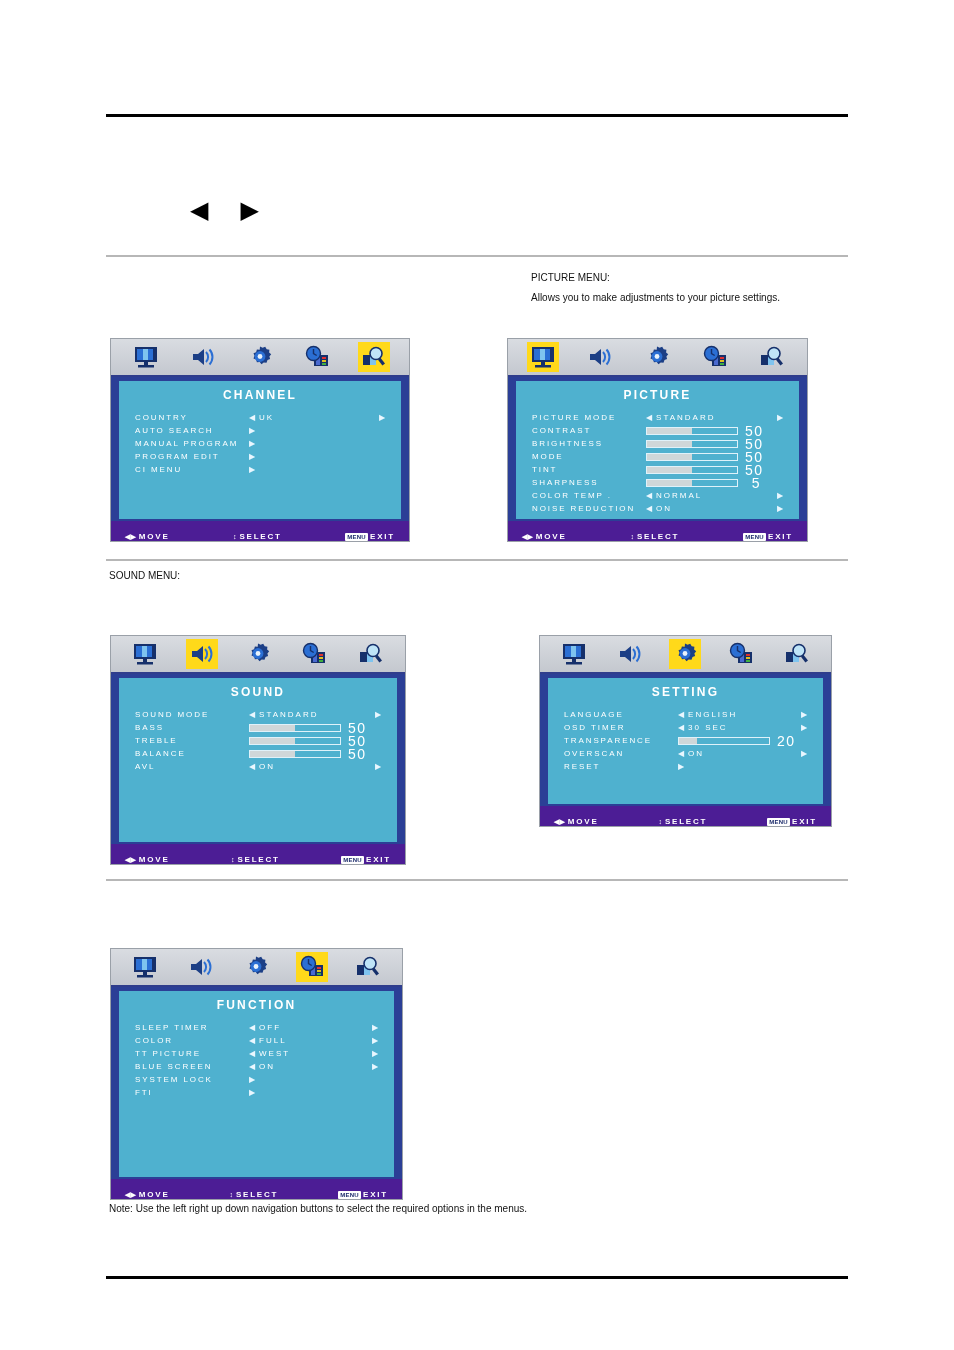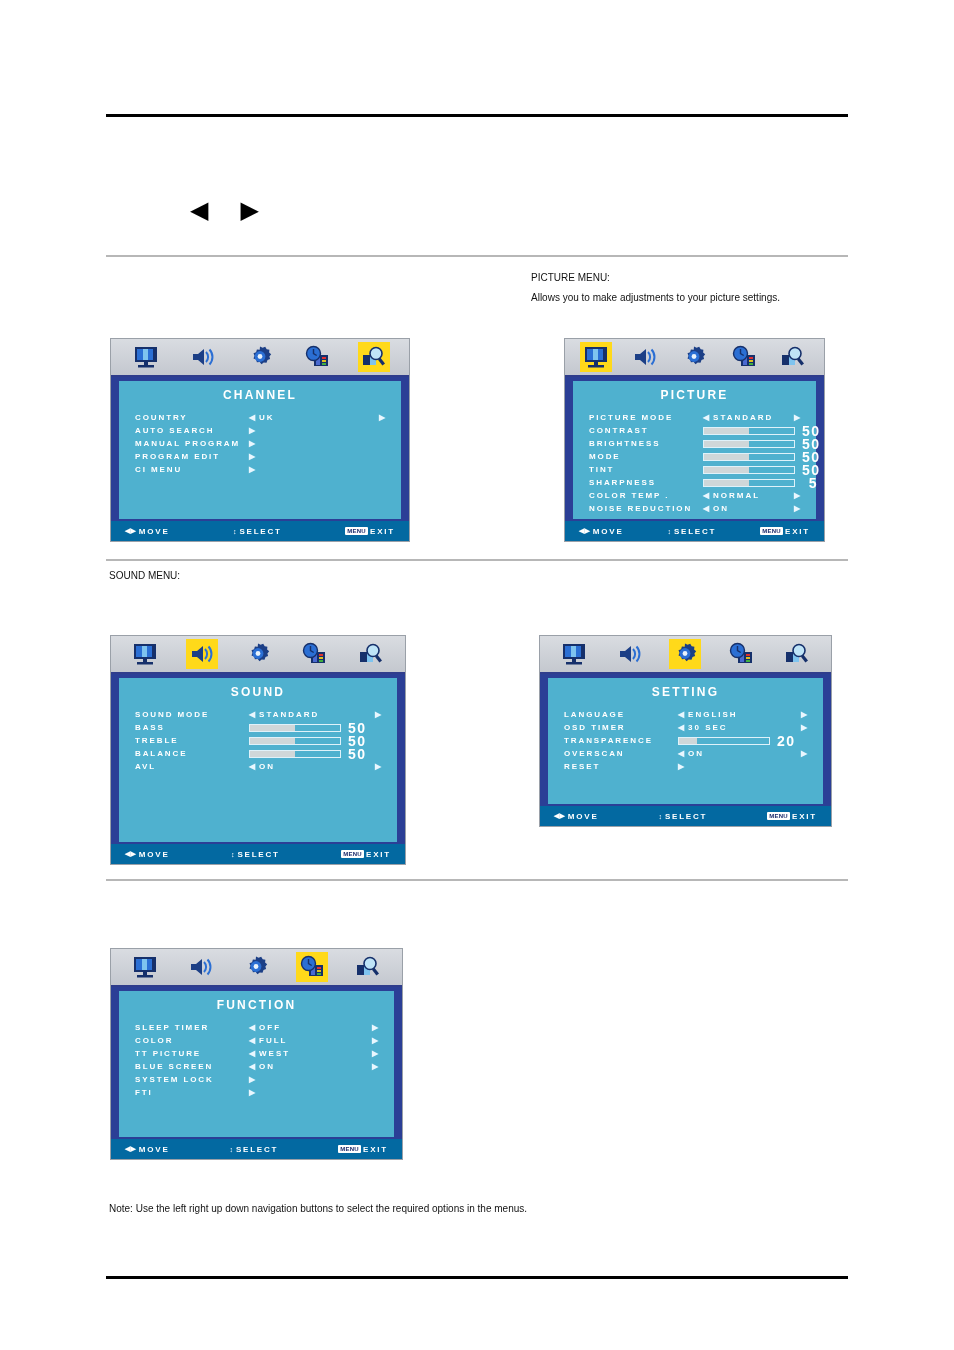--- a/index.html
+++ b/index.html
@@ -105,21 +105,21 @@
     margin-top: 9px;
     padding: 0 14px 0 16px;
   }
   .osd-row {
     display: flex;
     align-items: center;
     height: 13px;
     color: #ffffff;
     font-size: 8px;
     letter-spacing: 1.9px;
-    font-weight: bold;
+    font-weight: normal;
   }
   .osd-row .lbl {
     width: 114px;
     flex: 0 0 auto;
     white-space: nowrap;
   }
   .osd-row .ctl {
     flex: 1 1 auto;
     display: flex;
     align-items: center;
@@ -165,23 +165,23 @@
     color: #ffffff;
     min-width: 16px;
     text-align: right;
   }
 
   
   .osd-hint {
     position: absolute;
     left: 0; right: 0; bottom: 0;
     height: 20px;
-    background: #0369a1;
+    background: #4c1d95;
     display: flex;
-    align-items: center;
+    align-items: flex-end;
     color: #ffffff;
     font-size: 8px;
     font-weight: bold;
     letter-spacing: 1.8px;
     padding: 0 14px;
     box-sizing: border-box;
   }
   .hint-item { display: flex; align-items: center; }
   .hint-1 { flex: 0 0 auto; }
   .hint-2 { flex: 1 1 auto; justify-content: center; }
@@ -309,21 +309,21 @@
           <span class="hint-gl">↕</span>
           <span>SELECT</span>
         </div>
         <div class="hint-item hint-3">
           <span class="menu-key">MENU</span>
           <span>EXIT</span>
         </div>
       </div>
     </div>
   </div>
-<div class="osd" style="left:564px; top:338px;  width:261px; height:204px;">
+<div class="osd" style="left:507px; top:338px;  width:301px; height:204px;">
     <div class="osd-iconbar">
       <div class="osd-icon active">
         <svg width="26" height="24" viewBox="0 0 26 24">
           <rect x="2" y="2" width="22" height="15" fill="#16306b"></rect>
           <rect x="4" y="4" width="6" height="11" fill="#2b6fd4"></rect>
           <rect x="10" y="4" width="5" height="11" fill="#7fc4ef"></rect>
           <rect x="15" y="4" width="5" height="11" fill="#2b6fd4"></rect>
           <rect x="11" y="17" width="4" height="3" fill="#16306b"></rect>
           <rect x="5" y="20" width="16" height="2.5" fill="#16306b"></rect>
         </svg>
@@ -664,21 +664,21 @@
           <span class="hint-gl">↕</span>
           <span>SELECT</span>
         </div>
         <div class="hint-item hint-3">
           <span class="menu-key">MENU</span>
           <span>EXIT</span>
         </div>
       </div>
     </div>
   </div>
-<div class="osd" style="left:110px; top:948px;  width:293px; height:212px;">
+<div class="osd" style="left:110px; top:948px;  width:293px; height:252px;">
     <div class="osd-iconbar">
       <div class="osd-icon">
         <svg width="26" height="24" viewBox="0 0 26 24">
           <rect x="2" y="2" width="22" height="15" fill="#16306b"></rect>
           <rect x="4" y="4" width="6" height="11" fill="#2b6fd4"></rect>
           <rect x="10" y="4" width="5" height="11" fill="#7fc4ef"></rect>
           <rect x="15" y="4" width="5" height="11" fill="#2b6fd4"></rect>
           <rect x="11" y="17" width="4" height="3" fill="#16306b"></rect>
           <rect x="5" y="20" width="16" height="2.5" fill="#16306b"></rect>
         </svg>

